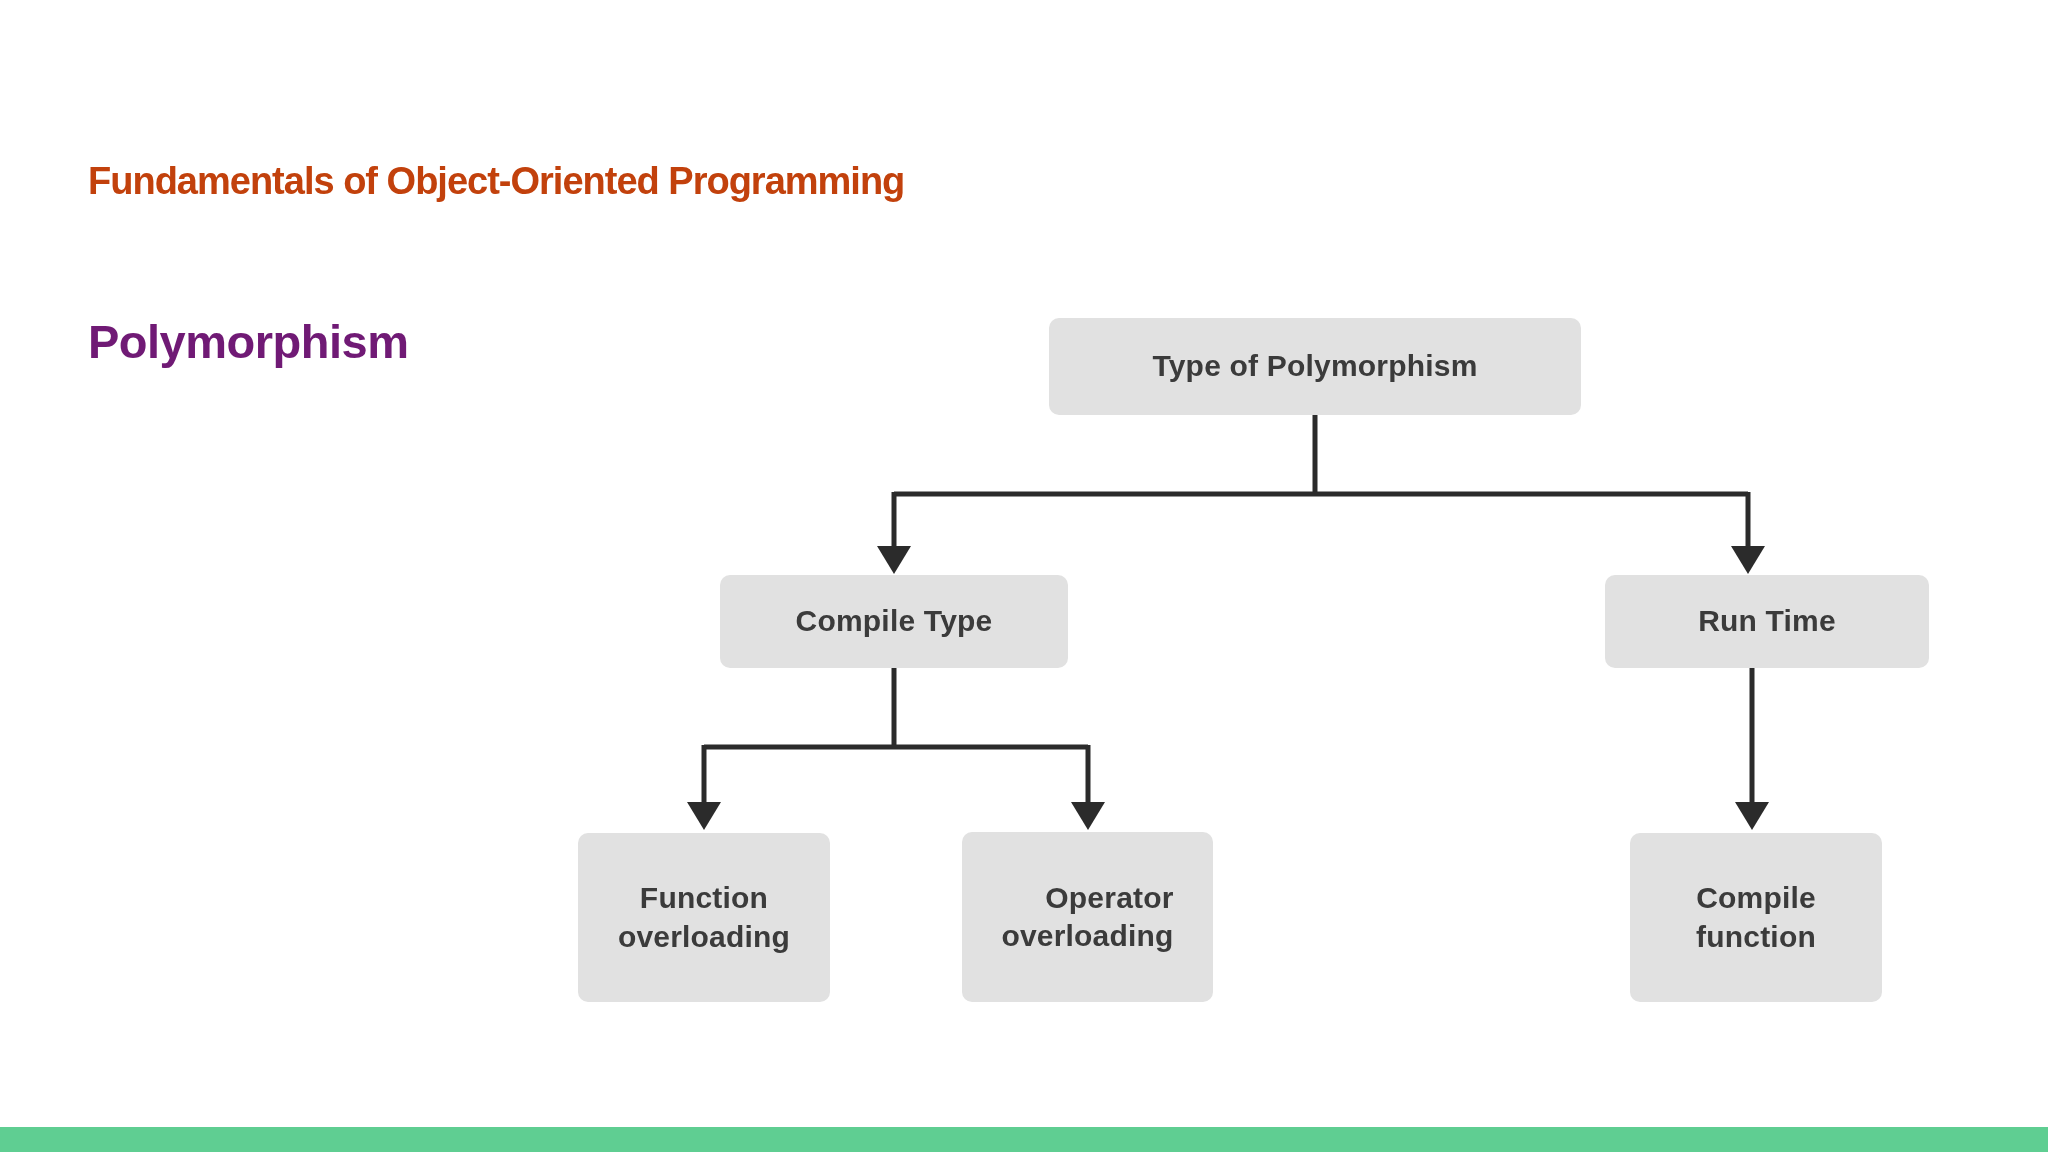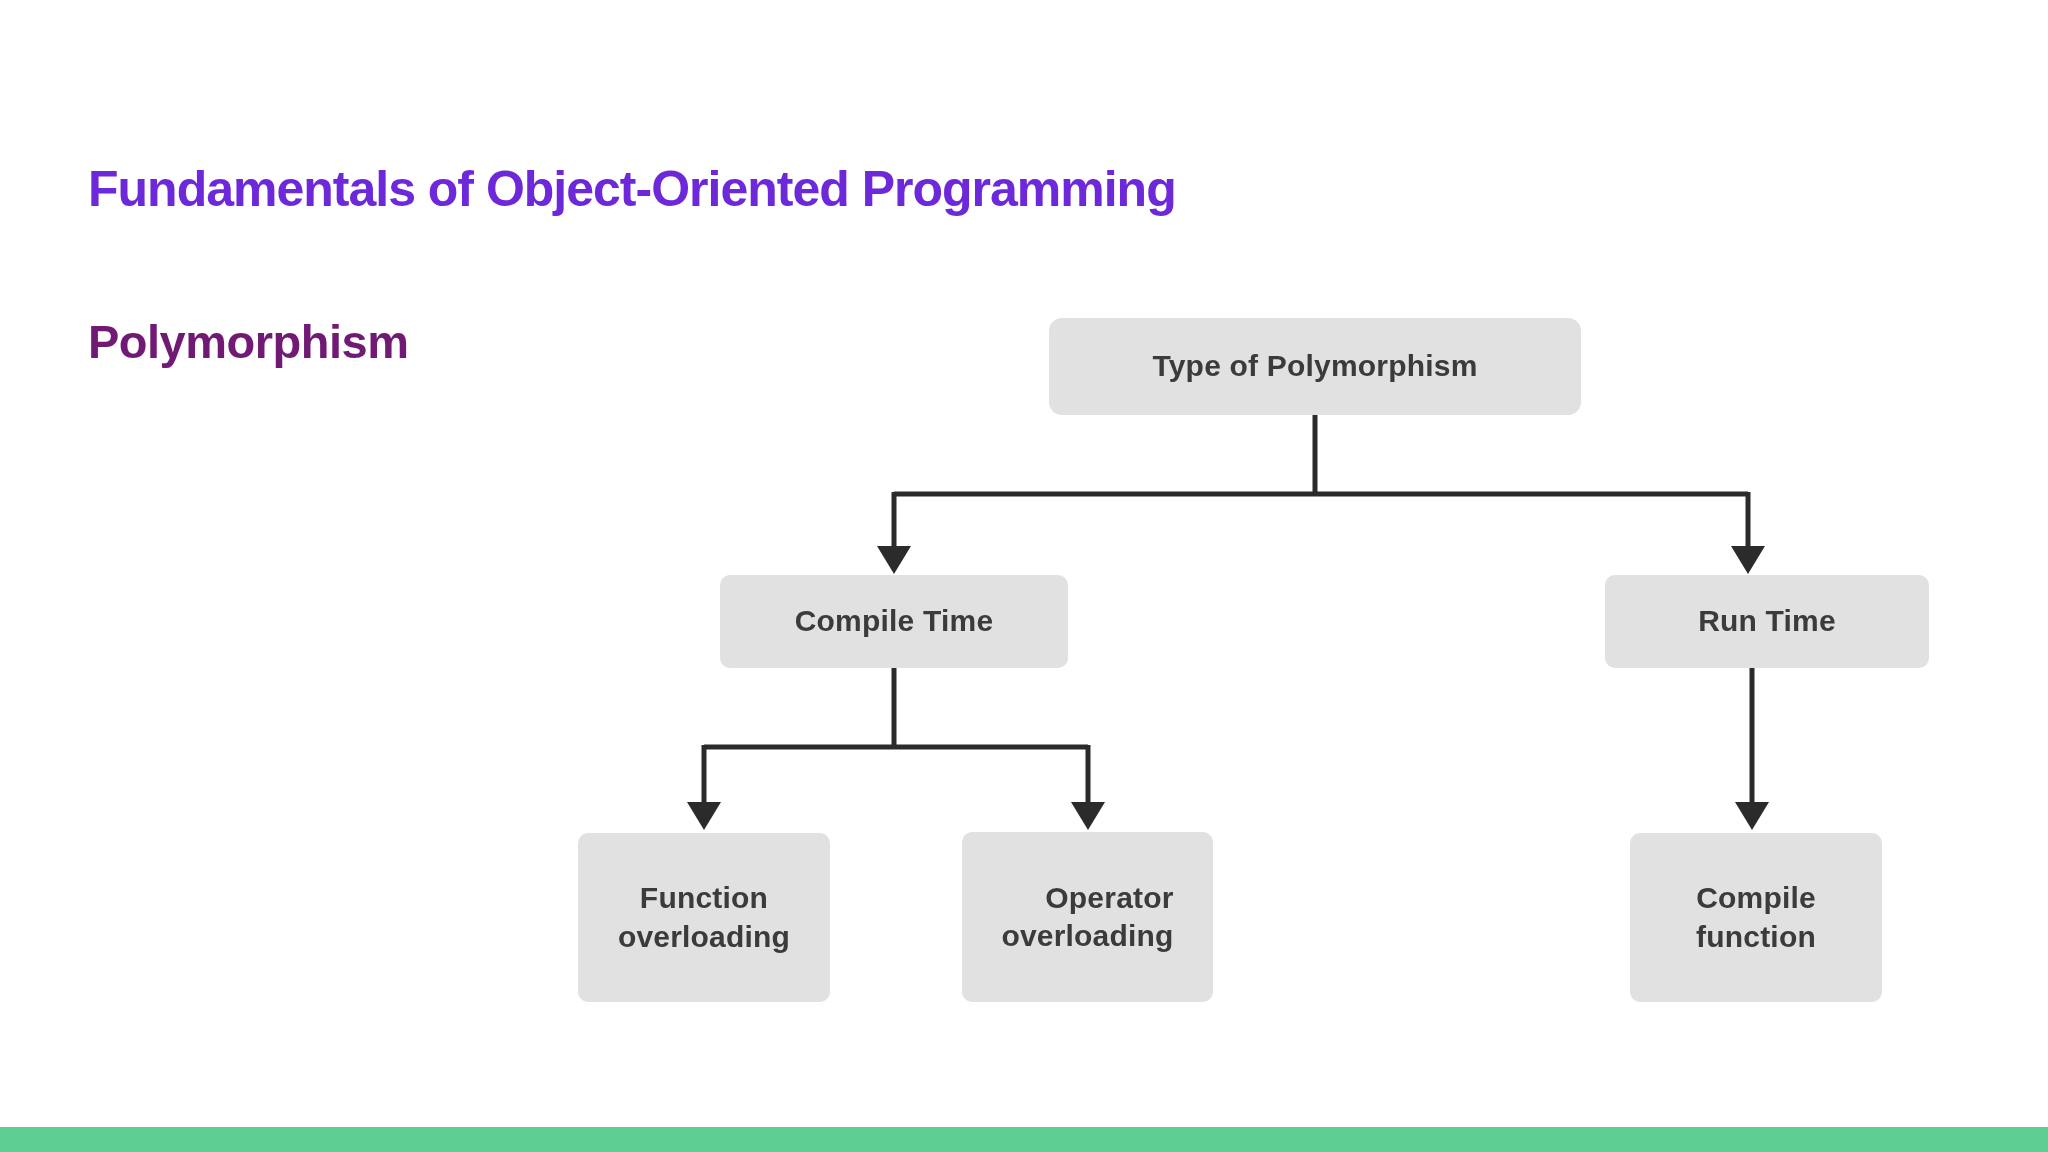--- a/index.html
+++ b/index.html
@@ -12,24 +12,24 @@
     position: relative;
     width: 2048px;
     height: 1152px;
     background: #ffffff;
     overflow: hidden;
   }
   .course-title {
     position: absolute;
     left: 88px;
     top: 160px;
-    font-size: 50px;
+    font-size: 38px;
     font-weight: 700;
     letter-spacing: -1px;
-    color: #6d28d9;
+    color: #c2410c;
     white-space: nowrap;
     text-align: center;
   }
   .slide-title {
     position: absolute;
     left: 88px;
     top: 314px;
     font-size: 47px;
     font-weight: 700;
     letter-spacing: -0.5px;
@@ -44,21 +44,21 @@
     align-items: center;
     justify-content: center;
     text-align: center;
     font-size: 30px;
     font-weight: 700;
     color: var(--box-text, #3b3b3b);
     line-height: 1.28;
     white-space: pre-line;
     letter-spacing: 0.2px;
   }
-  #node-root    { left: 1049px; top: 318px; width: 532px; height: 97px; border-radius: 13px;  }
+  #node-root    { left: 1049px; top: 318px; width: 532px; height: 97px;  }
   #node-compile { left: 720px;  top: 575px; width: 348px; height: 93px;  }
   #node-run     { left: 1605px; top: 575px; width: 324px; height: 93px;  }
   #node-func    { left: 578px;  top: 833px; width: 252px; height: 169px; }
   #node-oper    { left: 962px;  top: 832px; width: 251px; height: 170px; text-align: right; }
   #node-virt    { left: 1630px; top: 833px; width: 252px; height: 169px; }
   #connectors {
     position: absolute;
     left: 0;
     top: 0;
     pointer-events: none;
@@ -111,21 +111,21 @@
 
     <path d="M1088 745 V804"></path>
     <polygon points="1071,802 1105,802 1088,830"></polygon>
 
     <path d="M1752 668 V804"></path>
     <polygon points="1735,802 1769,802 1752,830"></polygon>
   </svg>
 
   <div id="node-root" class="node">Type of Polymorphism</div>
 
-  <div id="node-compile" class="node">Compile Time</div>
+  <div id="node-compile" class="node">Compile Type</div>
 
   <div id="node-run" class="node">Run Time</div>
 
   <div id="node-func" class="node">Function
 overloading</div>
 
   <div id="node-oper" class="node">Operator
 overloading</div>
 
   <div id="node-virt" class="node">Compile

